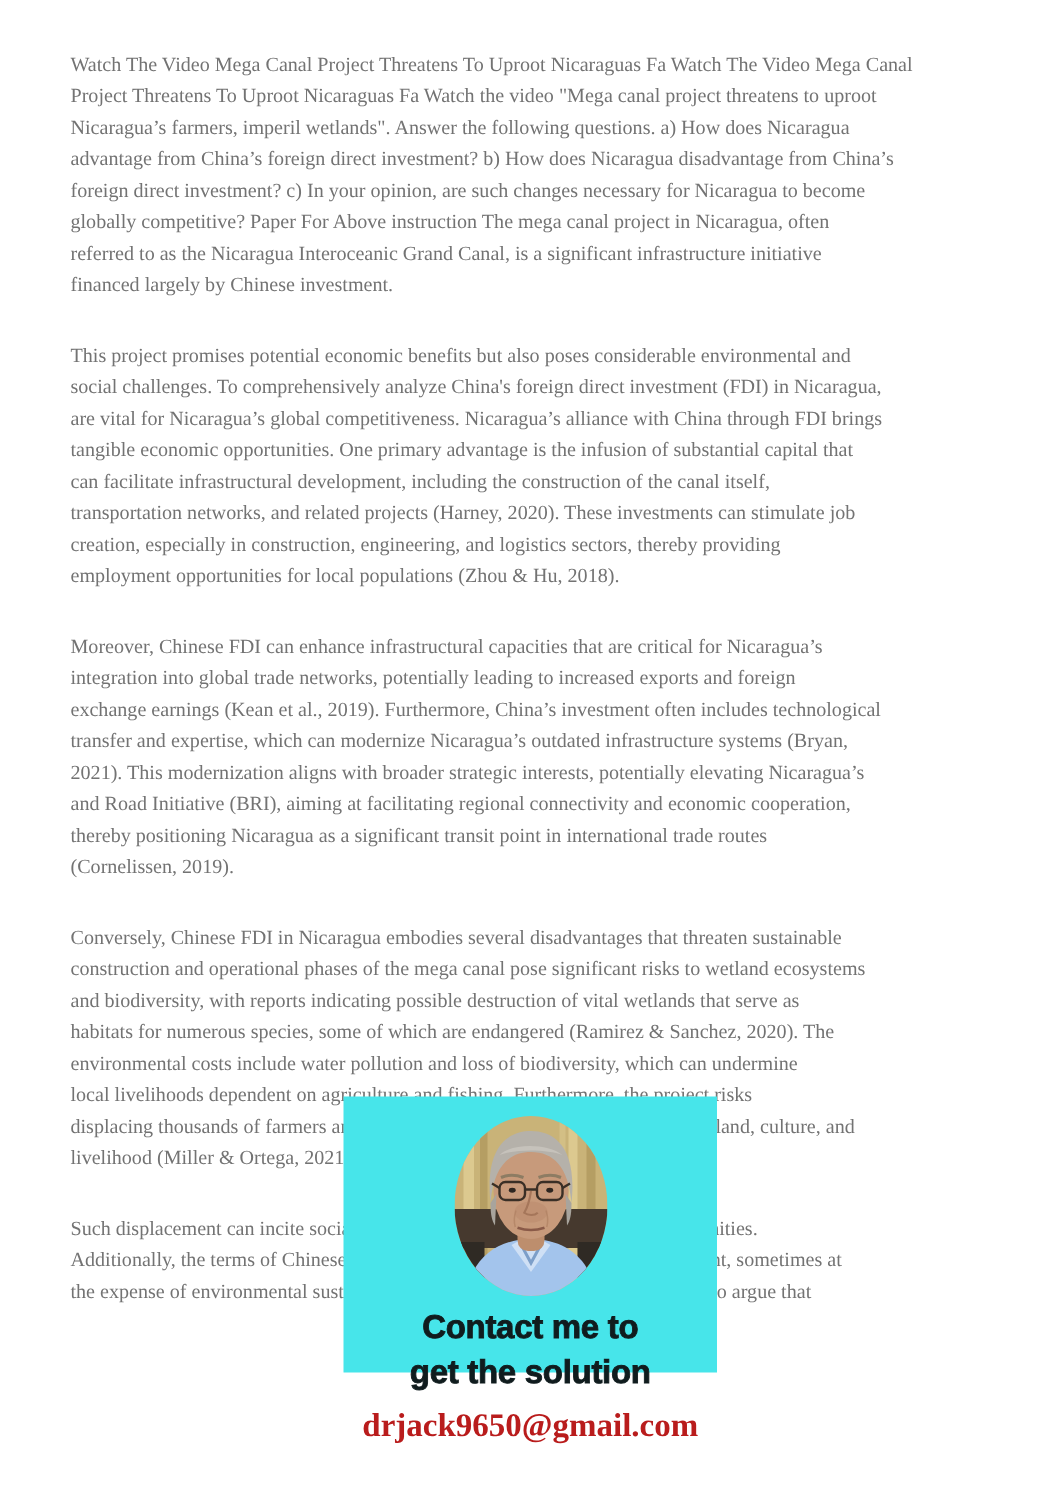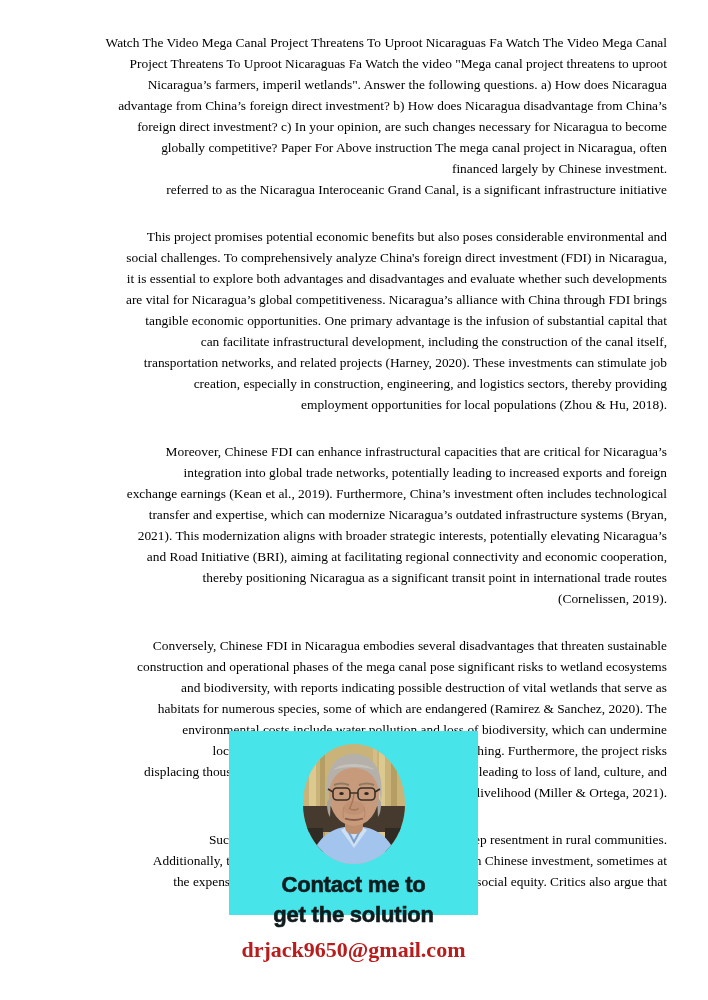--- a/index.html
+++ b/index.html
@@ -67,35 +67,34 @@
     font-size: 22px;
     line-height: 26px;
     text-align: center;
   }
 </style>
 </head>
 <body style="background: rgb(255, 255, 255);">
 
 <div class="page">
 
-  <div class="doc" id="doc" style="color: #000000; text-align: right;">
+  <div class="doc" id="doc" style="color: #737373;">
       <p class="para">
         <span class="line">Watch The Video Mega Canal Project Threatens To Uproot Nicaraguas Fa Watch The Video Mega Canal</span>
         <span class="line">Project Threatens To Uproot Nicaraguas Fa Watch the video "Mega canal project threatens to uproot</span>
         <span class="line">Nicaragua’s farmers, imperil wetlands". Answer the following questions. a) How does Nicaragua</span>
         <span class="line">advantage from China’s foreign direct investment? b) How does Nicaragua disadvantage from China’s</span>
         <span class="line">foreign direct investment? c) In your opinion, are such changes necessary for Nicaragua to become</span>
         <span class="line">globally competitive? Paper For Above instruction The mega canal project in Nicaragua, often</span>
+        <span class="line">referred to as the Nicaragua Interoceanic Grand Canal, is a significant infrastructure initiative</span>
         <span class="line">financed largely by Chinese investment.</span>
-        <span class="line">referred to as the Nicaragua Interoceanic Grand Canal, is a significant infrastructure initiative</span>
       </p>
       <p class="para">
         <span class="line">This project promises potential economic benefits but also poses considerable environmental and</span>
         <span class="line">social challenges. To comprehensively analyze China's foreign direct investment (FDI) in Nicaragua,</span>
-        <span class="line">it is essential to explore both advantages and disadvantages and evaluate whether such developments</span>
         <span class="line">are vital for Nicaragua’s global competitiveness. Nicaragua’s alliance with China through FDI brings</span>
         <span class="line">tangible economic opportunities. One primary advantage is the infusion of substantial capital that</span>
         <span class="line">can facilitate infrastructural development, including the construction of the canal itself,</span>
         <span class="line">transportation networks, and related projects (Harney, 2020). These investments can stimulate job</span>
         <span class="line">creation, especially in construction, engineering, and logistics sectors, thereby providing</span>
         <span class="line">employment opportunities for local populations (Zhou &amp; Hu, 2018).</span>
       </p>
       <p class="para">
         <span class="line">Moreover, Chinese FDI can enhance infrastructural capacities that are critical for Nicaragua’s</span>
         <span class="line">integration into global trade networks, potentially leading to increased exports and foreign</span>

